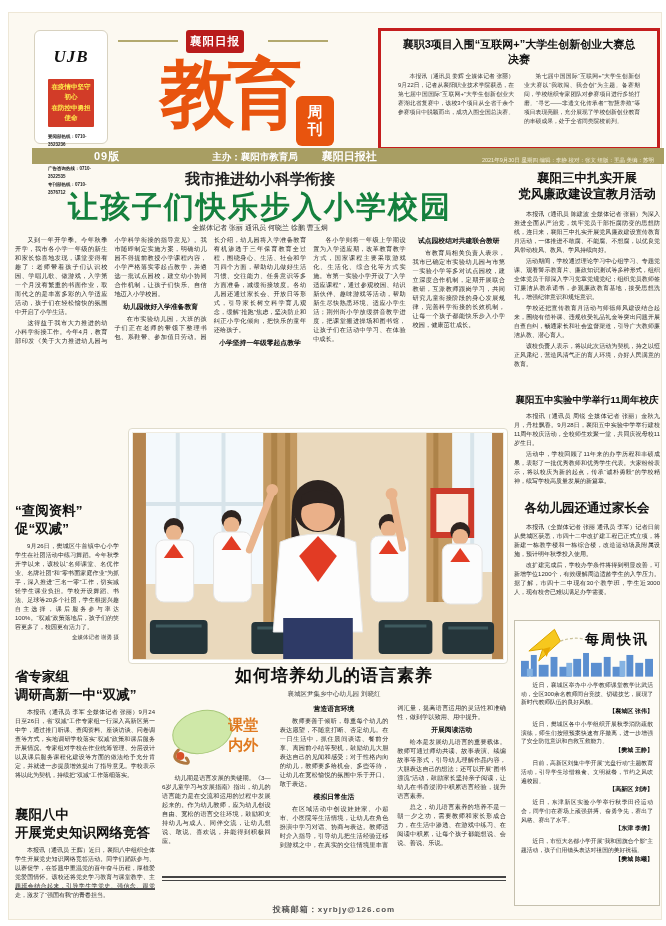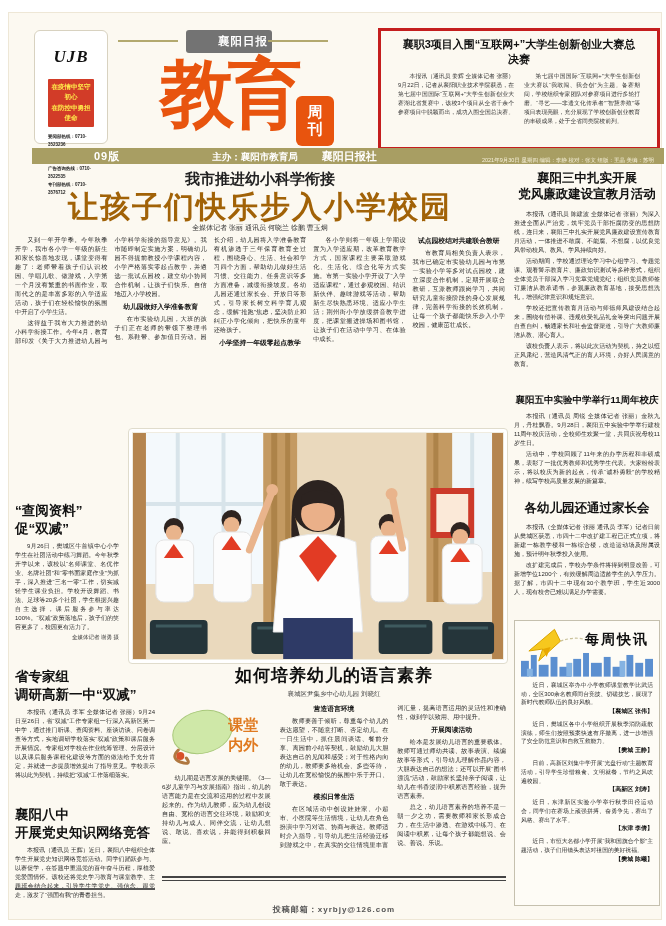--- a/index.html
+++ b/index.html
@@ -9,23 +9,23 @@
         border:1px solid #eee7d6;}
   .abs{position:absolute;}
   
   .ujb-card{left:34px;top:30px;width:74px;height:114px;background:#ffffff;border:1px solid #d8d2c0;
             border-radius:6px;box-sizing:border-box;padding:4px 13px;}
   .ujb-logo{font-family:"Liberation Serif",serif;font-style:italic;font-weight:900;font-size:17px;
             text-align:center;margin-top:12px;letter-spacing:1px;color:#111;}
   .slogan{background:#d23c28;color:#ffe94a;font-size:6.5px;font-weight:bold;text-align:center;
           line-height:1.6;padding:3px 1px;margin-top:12px;border-radius:1px;}
   .contacts{margin-top:6px;font-size:4.5px;font-weight:bold;color:#222;line-height:1.8;}
-  .mast-logo{left:186px;top:30px;width:58px;height:23px;background:#737373;border-radius:3px;
+  .mast-logo{left:186px;top:30px;width:58px;height:23px;background:#b91c1c;border-radius:3px;
              color:#fff;display:flex;align-items:center;justify-content:center;
-             font-family:"Liberation Serif",serif;font-weight:900;font-size:11.5px;letter-spacing:1px;padding-left:28px;}
+             font-family:"Liberation Serif",serif;font-weight:900;font-size:11.5px;letter-spacing:1px;}
   .mast-rule{height:2px;background:#b3a96f;top:40px;}
   .title-big{left:146px;top:44px;width:164px;height:100px;font-family:"Liberation Serif",serif;
              font-weight:900;font-size:74px;line-height:100px;color:#e8540e;letter-spacing:-6px;
              text-align:center;}
   .seal{left:296px;top:96px;width:38px;height:50px;background:#e8540e;border-radius:6px;color:#fff;
         display:flex;flex-direction:column;align-items:center;justify-content:center;
         font-weight:bold;font-size:15px;line-height:1.15;font-family:"Liberation Serif",serif;}
   .topbox{left:378px;top:28px;width:282px;height:122px;border:3px solid #c41e1e;background:#fcf9f1;
           box-sizing:border-box;padding:5px 17px;}
   .topbox h3{margin:1px 0 5px;font-size:11px;text-align:center;color:#111;letter-spacing:0;}
@@ -34,21 +34,21 @@
   
   .ebar{left:32px;top:148px;width:632px;height:16px;background:#a89e63;color:#fff;
         display:flex;align-items:flex-end;}
   .ebar .ed{font-size:11px;font-weight:bold;margin-left:62px;letter-spacing:1px;}
   .ebar .host{font-size:9.5px;font-weight:bold;margin-left:92px;}
   .ebar .pub{font-size:11px;font-weight:bold;margin-left:24px;}
   .ebar .date{font-size:5.5px;margin-left:auto;margin-right:10px;color:#f6f1da;}
   
   .kicker{left:15px;top:170px;width:490px;text-align:center;font-size:15px;font-weight:bold;color:#222;}
   .headline{left:15px;top:187px;width:490px;text-align:center;font-size:30px;font-weight:900;
-            letter-spacing:2px;color:#a16207;}
+            letter-spacing:2px;color:#15803d;}
   .byline{left:15px;top:223px;width:490px;text-align:center;font-size:7px;color:#333;}
   .bodytext{font-size:6.2px;line-height:1.45;text-align:justify;color:#2a2a2a;}
   .bodytext p{margin:0 0 2px;text-indent:2em;}
   .bodytext h4{margin:3px 0;font-size:6.8px;text-align:center;color:#111;}
   .lead-body{left:15px;top:236px;width:490px;height:188px;column-count:5;column-gap:7px;overflow:hidden;}
   
   .photo{left:128px;top:428px;width:380px;height:236px;background:#fff;border:1px solid #e0dccc;
          border-radius:4px;box-sizing:border-box;padding:3px;}
   .photo svg{display:block;width:100%;height:100%;}
   

